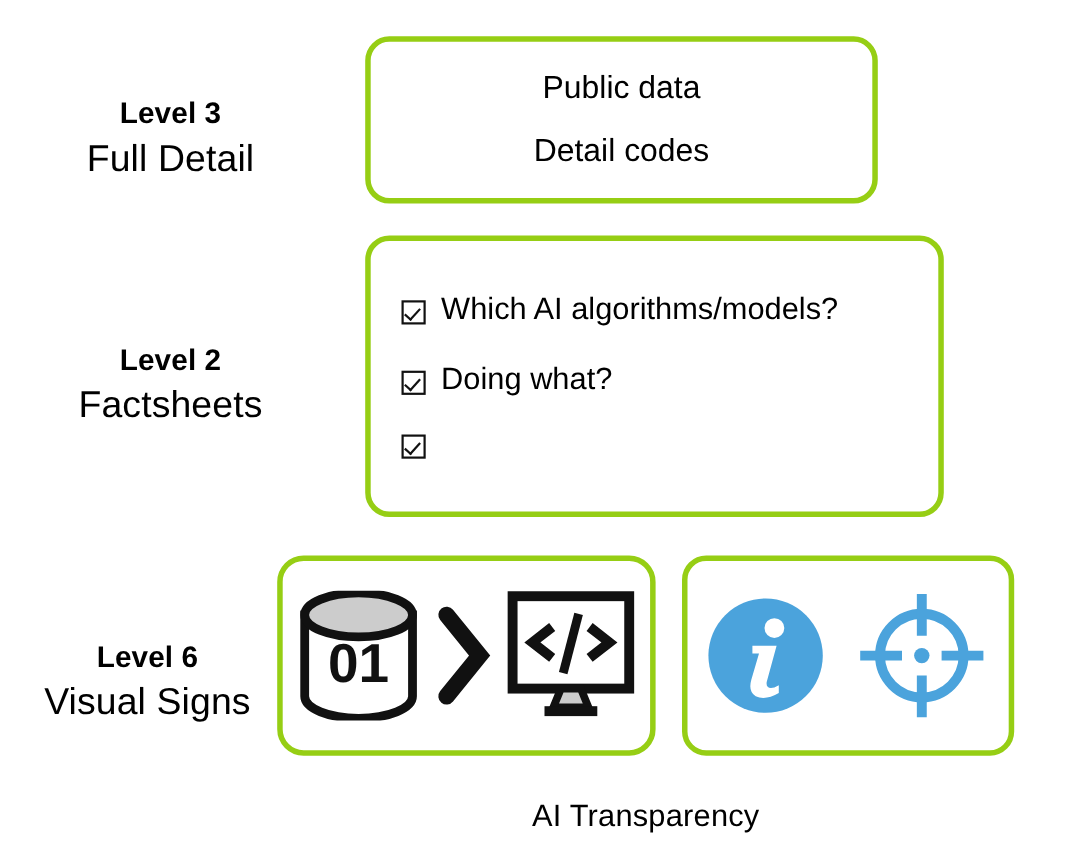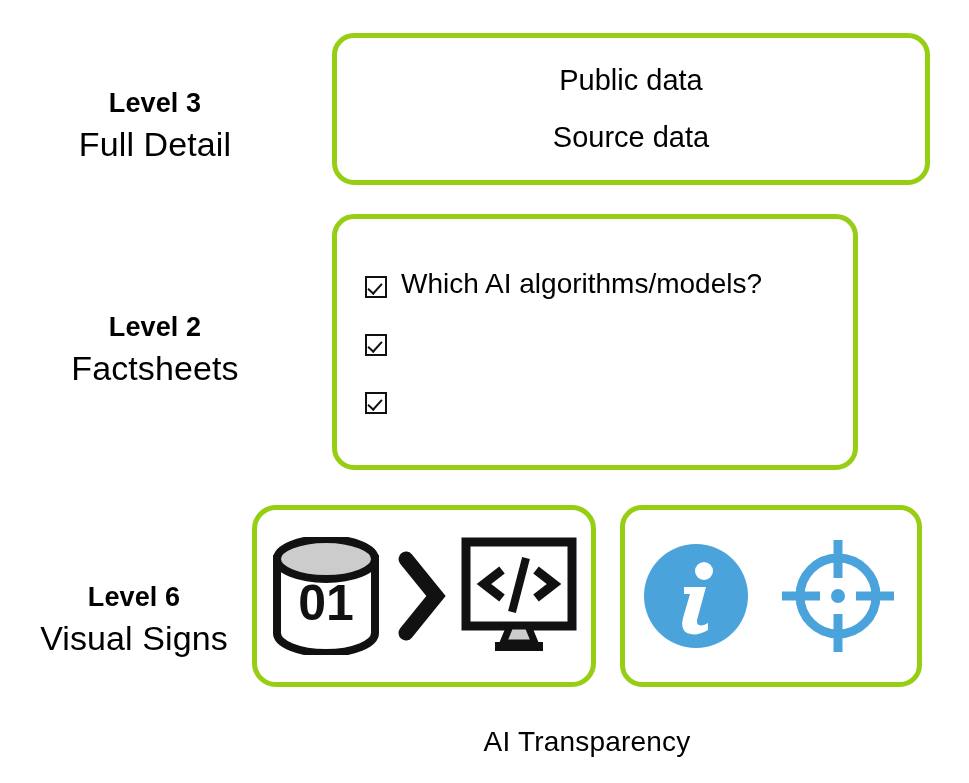--- a/index.html
+++ b/index.html
@@ -126,42 +126,43 @@
 </head>
 <body>
 
 <div id="stage">
 
   <div class="abs level-label" style="left:20px; top:88px; width:270px;">
     <span class="lv-title">Level 3</span>
     <span class="lv-sub">Full Detail</span>
   </div>
 
-  <div class="abs gbox" style="left:332px; top:33px; width:598px; height:152px;">
+  <div class="abs gbox" style="left:332px; top:33px; width:466px; height:152px;">
     <div class="l3-text">
       <div>Public data</div>
-      <div>Source data</div>
+      <div>Detail codes</div>
     </div>
   </div>
 
   <div class="abs level-label" style="left:20px; top:312px; width:270px;">
     <span class="lv-title">Level 2</span>
     <span class="lv-sub">Factsheets</span>
   </div>
 
   <div class="abs gbox" style="left:332px; top:214px; width:526px; height:256px;">
     <div class="l2-list">
 
       <div class="l2-item">
         <span class="cb-icon"></span>
         <span>Which AI algorithms/models?</span>
       </div>
 
       <div class="l2-item">
         <span class="cb-icon"></span>
+        <span>Doing what?</span>
       </div>
 
       <div class="l2-item">
         <span class="cb-icon"></span>
       </div>
 
     </div>
   </div>
 
   <div class="abs level-label" style="left:8px; top:582px; width:252px;">

